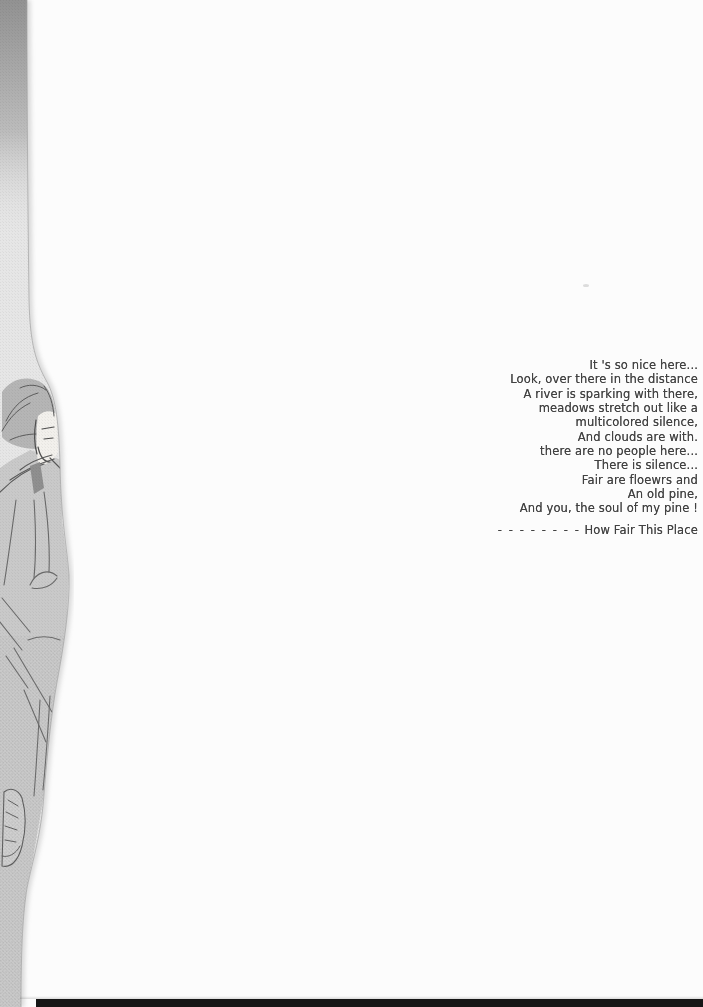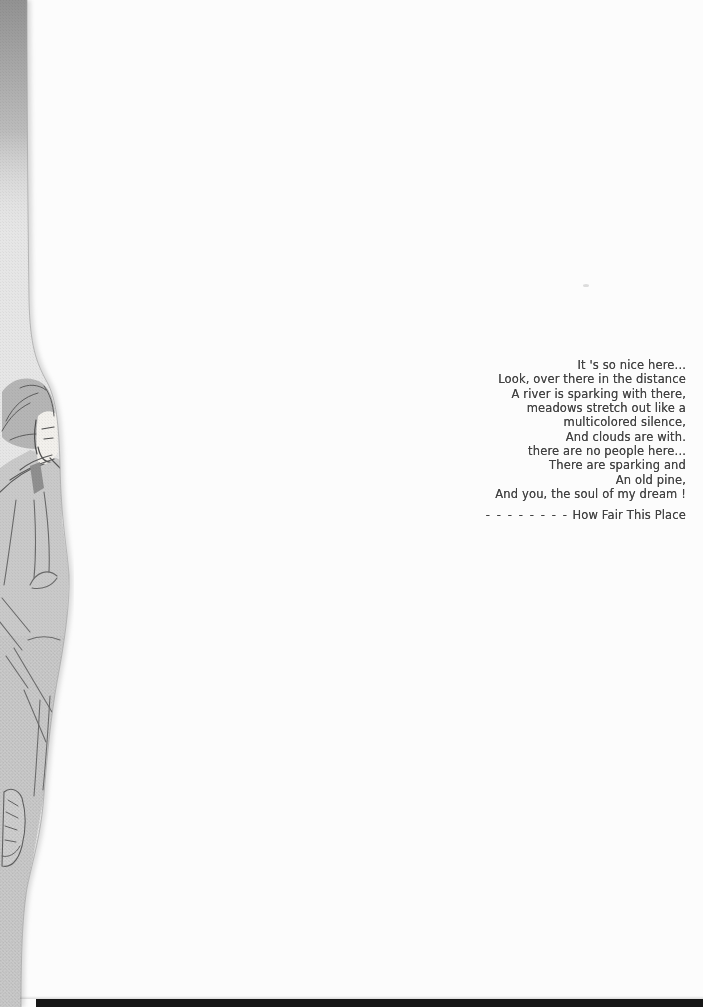--- a/index.html
+++ b/index.html
@@ -10,21 +10,21 @@
     --bottom-bar:#161616;
   }
   html,body{margin:0;padding:0;background:#fff;}
   .page{
     position:relative;width:703px;height:1007px;overflow:hidden;
     background:var(--page-bg);
     font-family:"DejaVu Sans","Liberation Sans",sans-serif;
   }
   .illustration-strip{position:absolute;left:0;top:0;}
   .poem-block{
-    position:absolute;top:358px;right:17px;width:250px;
+    position:absolute;top:358px;right:5px;width:250px;
     text-align:right;color:var(--text);
     font-size:11.5px;line-height:14.35px;letter-spacing:.15px;
     text-shadow:0 0 .5px rgba(55,55,55,.75);
   }
   .poem-line{white-space:nowrap;}
   .attribution{margin-top:7px;white-space:nowrap;}
   .dashes{letter-spacing:1.6px;margin-right:4px;}
   .speck{
     position:absolute;left:583px;top:284px;width:6px;height:3px;
     background:#dcdcdc;border-radius:50%;filter:blur(.6px);
@@ -149,23 +149,24 @@
 
   <div class="poem-block">
     <div>
         <div class="poem-line">It 's so nice here...</div>
         <div class="poem-line">Look, over there in the distance</div>
         <div class="poem-line">A river is sparking with there,</div>
         <div class="poem-line">meadows stretch out like a</div>
         <div class="poem-line">multicolored silence,</div>
         <div class="poem-line">And clouds are with.</div>
         <div class="poem-line">there are no people here...</div>
-        <div class="poem-line">There are sparking and</div>
+        <div class="poem-line">There is silence...</div>
+        <div class="poem-line">Fair are floewrs and</div>
         <div class="poem-line">An old pine,</div>
-        <div class="poem-line">And you, the soul of my dream !</div>
+        <div class="poem-line">And you, the soul of my pine !</div>
       </div>
     <div class="attribution">
       <span class="dashes">- - - - - - - -</span><span>How Fair This Place</span>
     </div>
   </div>
 
   <div class="speck"></div>
 
   <div class="bottom-bar-fade"></div>
   <div class="bottom-bar"></div>

